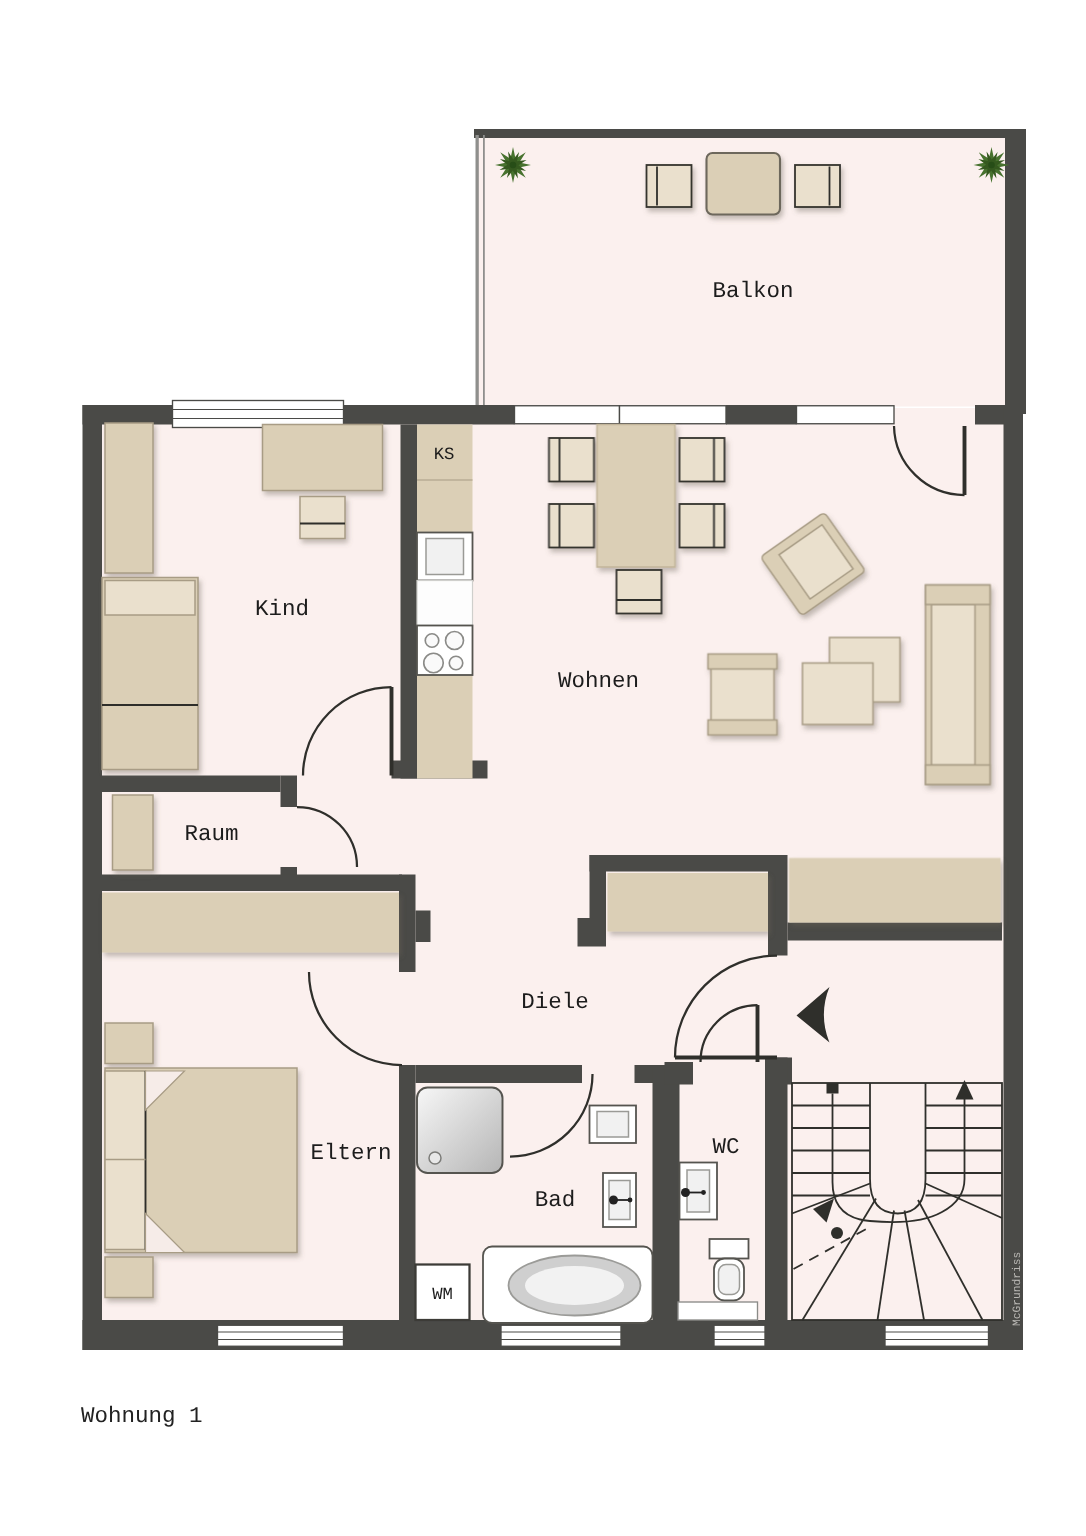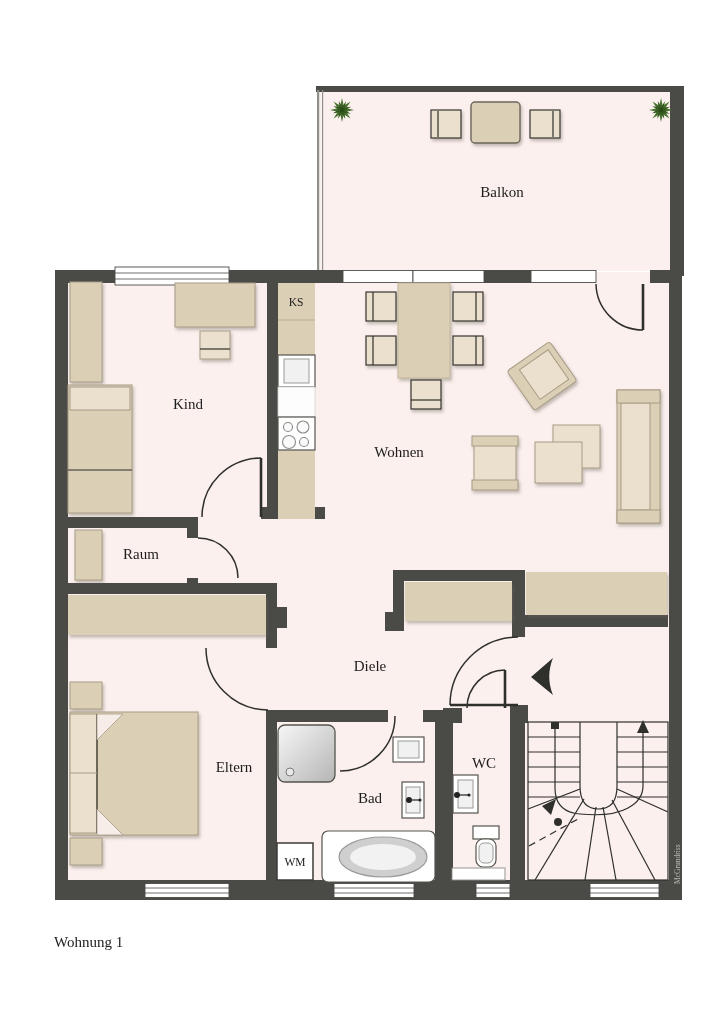--- a/index.html
+++ b/index.html
@@ -1,17 +1,17 @@
 <!DOCTYPE html>
 <html style="--wall: #4a4a47; --floor: #fbf0ee; --furniture: #dbcfb6; --furniture-light: #eae0cd; --plant-green: #47722e; --plant-dark: #35591f; --text: #1c1c1c; --watermark-gray: #b8b6b2;"><head>
 <meta charset="utf-8">
 <style>
   html,body { margin:0; padding:0; background:#ffffff; }
   .canvas { position:relative; width:724px; height:1024px; background:#fff; overflow:hidden;
-            font-family:Liberation Serif, serif; }
+            font-family:Liberation Mono, monospace; }
   svg { display:block; }
 
   .wall  { fill: var(--wall); }
   .floor { fill: var(--floor); }
   .rail  { fill: #8f8f8d; }
 
   .furn    { fill: var(--furniture); stroke:#a89c85; stroke-width:1; }
   .furnl   { fill: var(--furniture-light); stroke:#a89c85; stroke-width:1; }
   .furnflat{ fill: var(--furniture); }
   .tableln { fill: var(--furniture); stroke:#c2b59a; stroke-width:1; }

